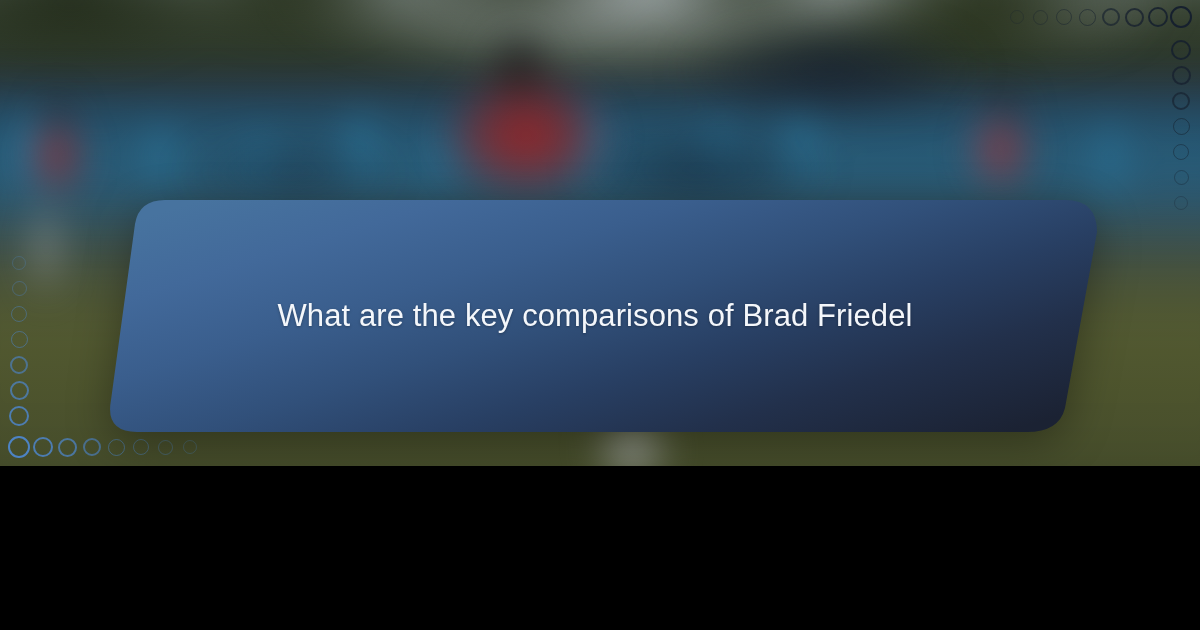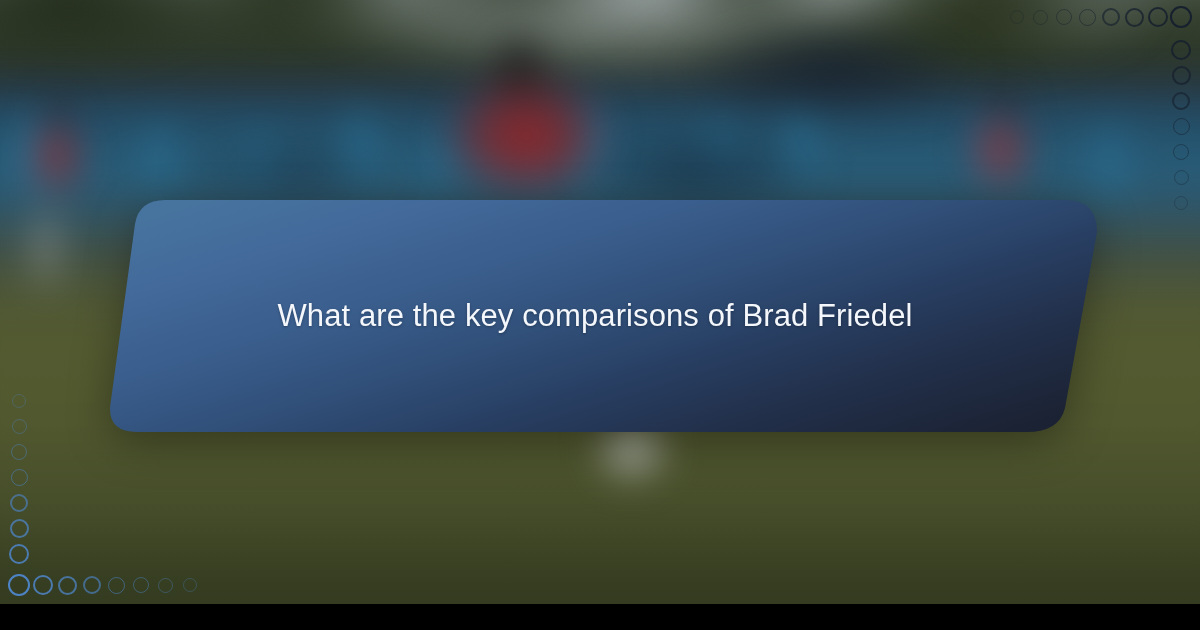--- a/index.html
+++ b/index.html
@@ -7,21 +7,21 @@
     padding: 0;
     background: #000;
   }
   body {
     font-family: "Liberation Sans", sans-serif;
   }
 
   #stage {
     position: relative;
     width: 1200px;
-    height: 604px;
+    height: 466px;
     overflow: hidden;
   }
 
   
   .photo {
     position: absolute;
     inset: -40px;
     overflow: hidden;
   }
   .photo-layer {

